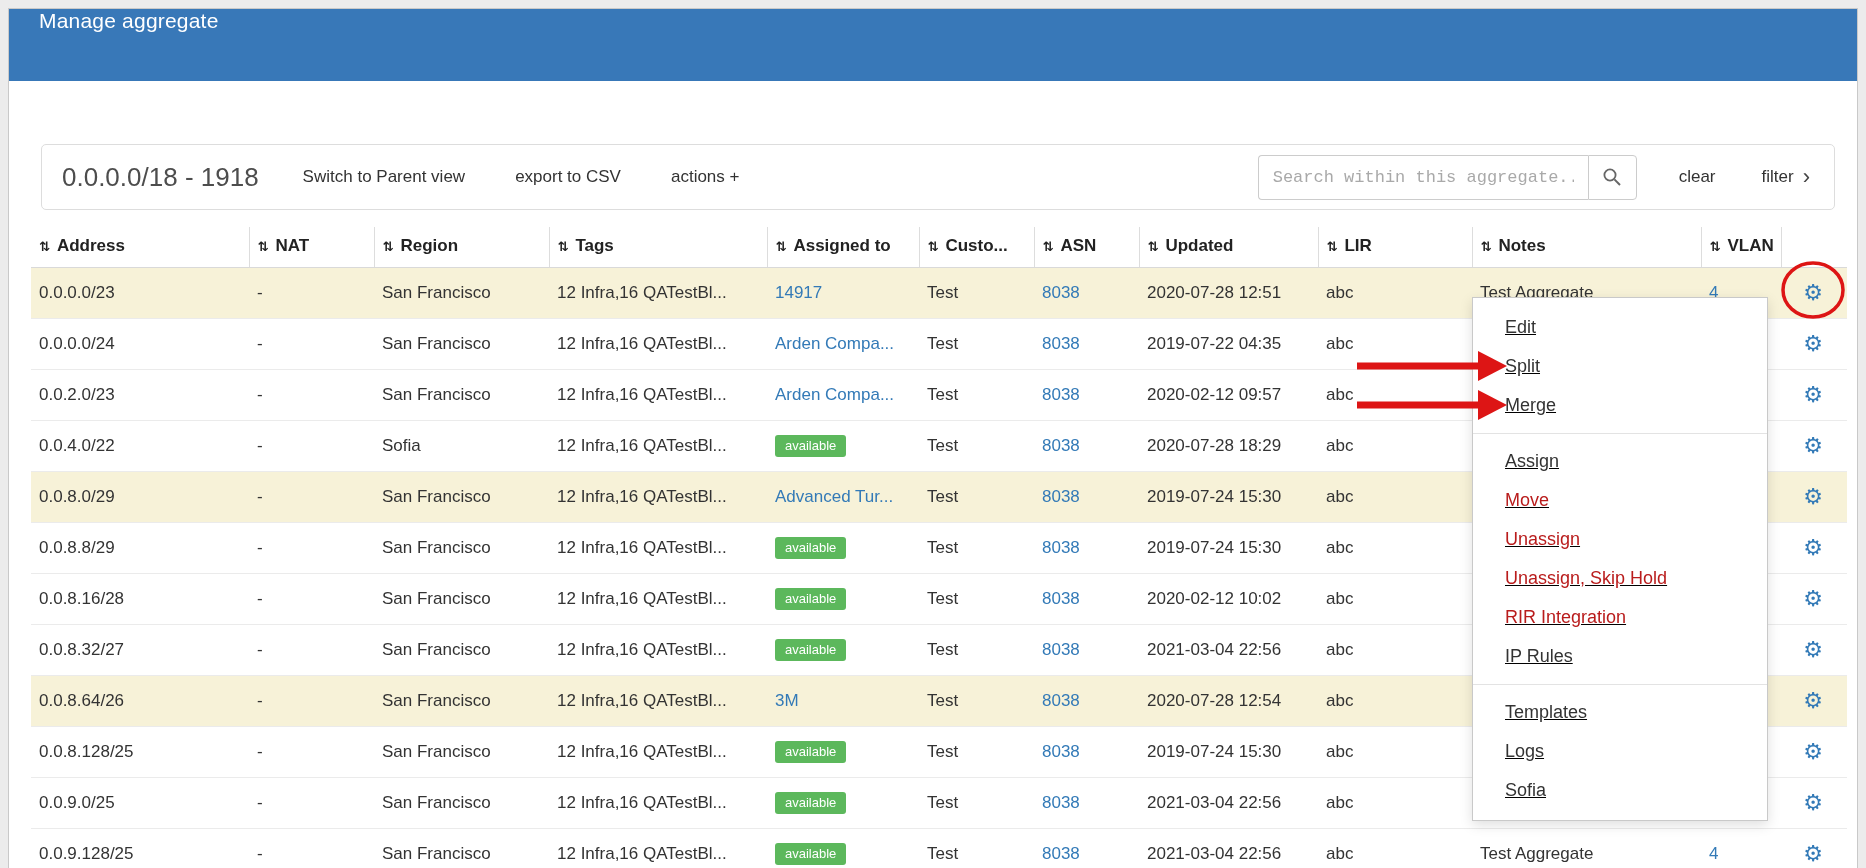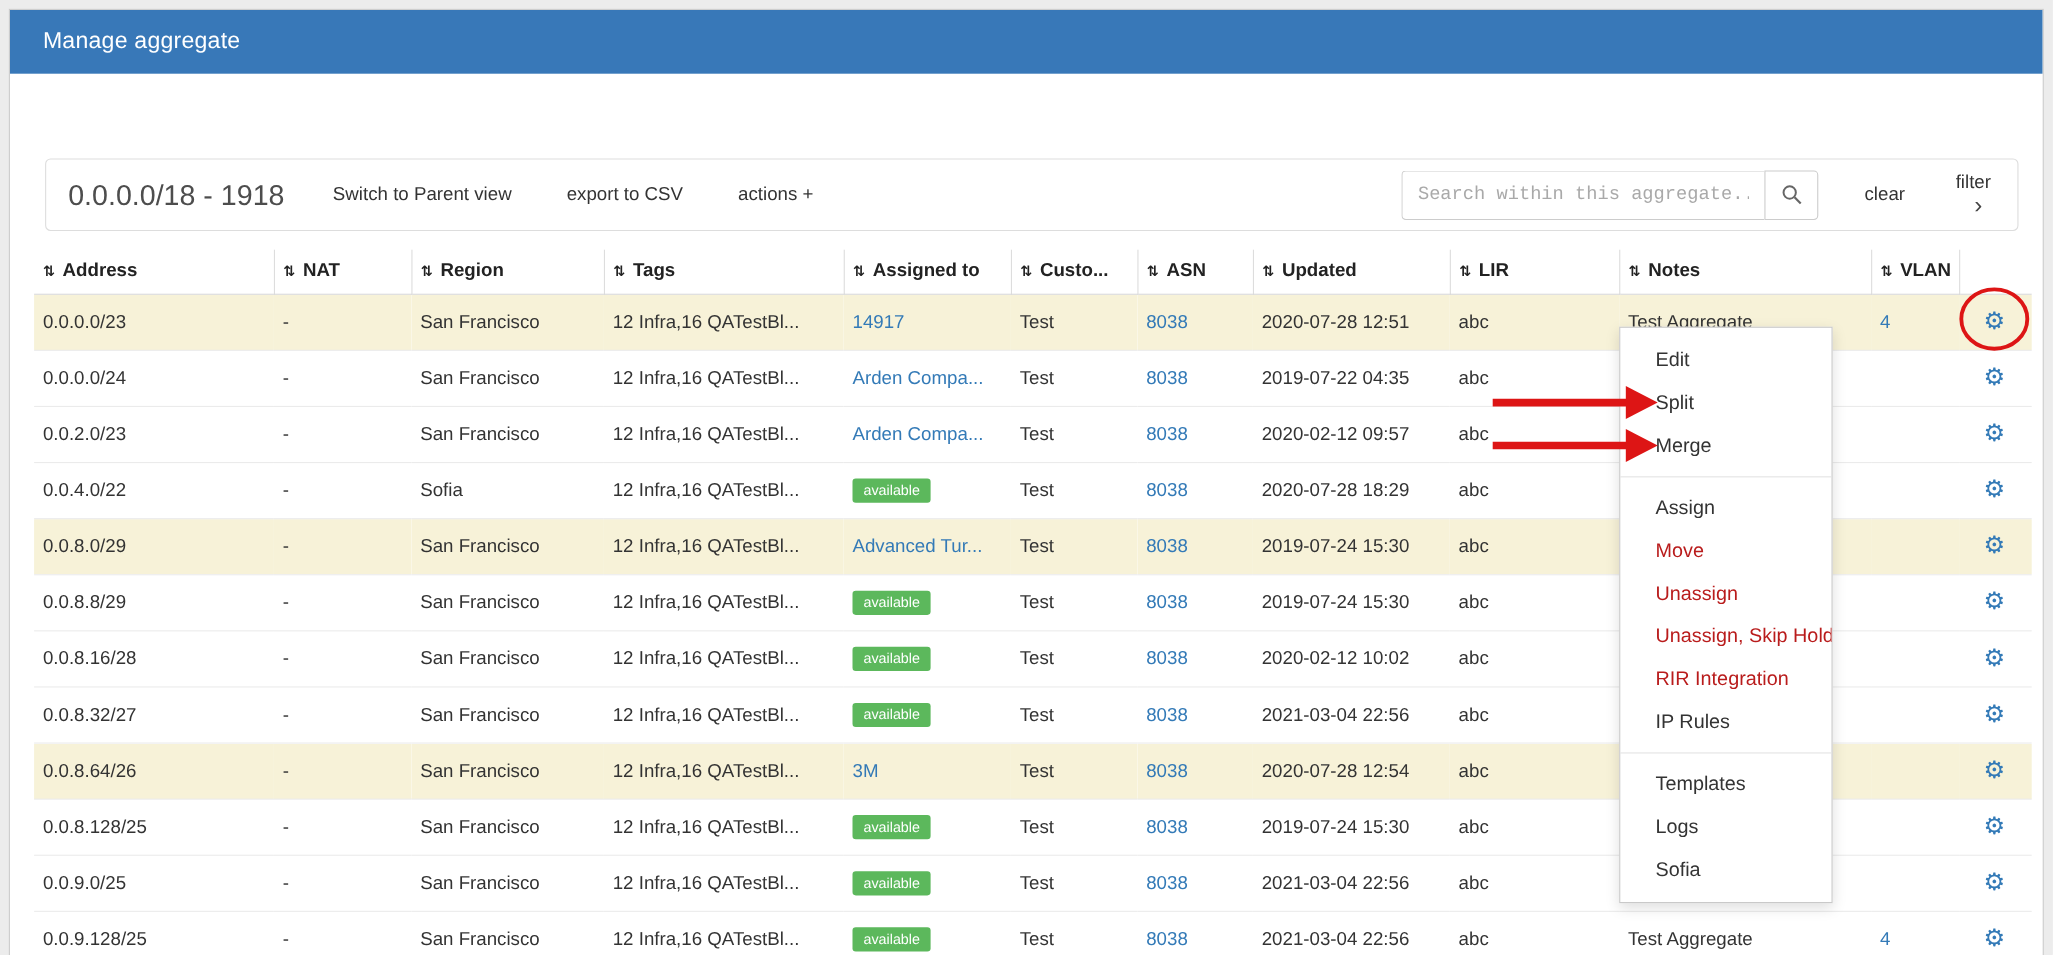--- a/index.html
+++ b/index.html
@@ -3,59 +3,59 @@
 <meta charset="utf-8">
 <style>
   * { margin:0; padding:0; box-sizing:border-box; }
   html,body { width:1866px; height:868px; overflow:hidden;
     background:#ececec; font-family:"Liberation Sans", sans-serif; }
   :root { --blue:#3878b8; --link:#337ab7; --green:#5cb85c; --hl:#f7f2d8; --red:#dd1515; }
 
   .page { position:absolute; left:8px; top:8px; width:1850px; height:920px;
     background:#fff; border:1px solid #c9c9c9; overflow:hidden; }
 
-  .titlebar { height:58px; background:var(--blue); display:flex; align-items:center; padding:0 30px; }
+  .titlebar { height:72px; background:var(--blue); display:flex; padding:0 30px; }
   .titlebar .ttl { color:#fff; font-size:21px; letter-spacing:.2px; }
 
   .toolbar { position:absolute; left:32px; right:22px; top:87px; height:66px;
     border:1px solid #ddd; border-radius:5px; background:#fff;
     display:flex; align-items:center; padding:0 20px;margin-top:48px; }
   .agg { font-size:26px; color:#4d4d4d; margin-right:44px; white-space:nowrap; }
   .tlink { font-size:17px; color:#333; margin-right:50px; cursor:pointer; text-decoration:none; white-space:nowrap; }
   .searchwrap { margin-left:auto; display:flex; align-items:center; }
   .searchwrap input { width:330px; height:45px; border:1px solid #ccc; border-right:none;
     border-radius:4px 0 0 4px; padding:0 14px; font-size:17px; color:#555;
     font-family:Liberation Mono, monospace; outline:none; }
   .searchwrap input::placeholder { color:#a9a9a9; }
   .searchbtn { width:49px; height:45px; border:1px solid #ccc; background:#fff;
     border-radius:0 4px 4px 0; cursor:pointer; display:flex; align-items:center; justify-content:center; }
   .clearlink { margin-left:42px; margin-right:0; }
-  .filterlink { margin-left:46px; margin-right:4px; display:flex; align-items:center;flex-direction:column; }
+  .filterlink { margin-left:46px; margin-right:4px; display:flex; align-items:center; }
   .chev { font-size:22px; margin-left:9px; color:#444; line-height:1; }
 
   table { position:absolute; left:22px; top:218px; width:1816px;
     border-collapse:collapse; table-layout:fixed; }
   th { font-size:17px; font-weight:bold; color:#222; text-align:left;
     padding:9px 8px 11px 8px; border-right:1px solid #ddd; border-bottom:1px solid #d9d9d9;
     white-space:nowrap; overflow:hidden; }
   th.gearcol { border-right:none; }
   .sort { font-size:13px; margin-right:7px; color:#222;
     font-family:"DejaVu Sans", sans-serif; }
   td { font-size:17px; color:#333; padding:0 8px; height:51px;
     border-bottom:1px solid #ebebeb; white-space:nowrap; overflow:hidden; }
   tr.hl td { background:var(--hl); }
   a.cl { color:var(--link); text-decoration:none; cursor:pointer; }
   .badge { display:inline-block; background:var(--green); color:#fff; font-size:13px;
     padding:4px 10px; border-radius:3px; line-height:1.1; }
   td.gearcell { text-align:right; padding-right:24px; }
   .gear { color:var(--link); font-size:22px; cursor:pointer;
     font-family:"DejaVu Sans", sans-serif; line-height:1; }
 
-  .ctxmenu { position:absolute; left:1472px; top:297px; width:194px; background:#fff;
-    border:1px solid #c9c9c9; box-shadow:0 4px 12px rgba(0,0,0,.13); z-index:20; padding:10px 0 10px 0; }
+  .ctxmenu { position:absolute; left:1472px; top:297px; width:296px; background:#fff;
+    border:1px solid #c9c9c9; box-shadow:0 4px 12px rgba(0,0,0,.13); z-index:20; padding:10px 0 10px 0;text-decoration:underline; }
   .ctxmenu .item { font-size:18px; color:#333; height:39px; line-height:39px;
     padding-left:32px; cursor:pointer; white-space:nowrap; overflow:hidden; }
   .ctxmenu .item.disabled { color:#b91c1c; cursor:default; }
   .ctxmenu .divider { border-top:1px solid #e3e3e3; margin:8px 0; }
 
   svg.annot { position:absolute; left:0; top:0; z-index:40; pointer-events:none; }
   .anno-stroke { stroke:var(--red); fill:none; }
   .anno-fill { fill:var(--red); stroke:none; }
 </style>
 </head>

